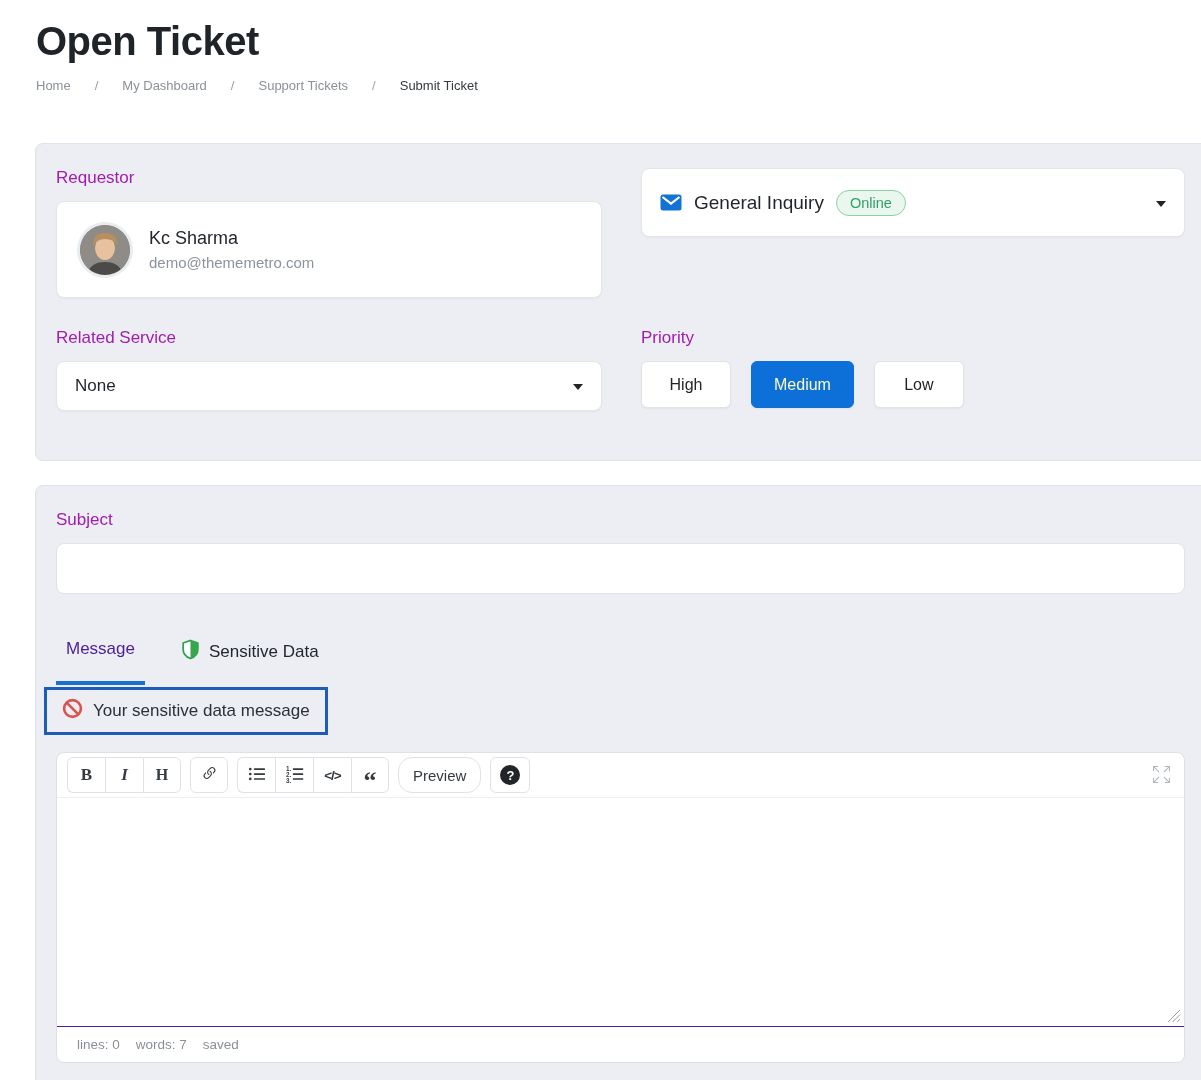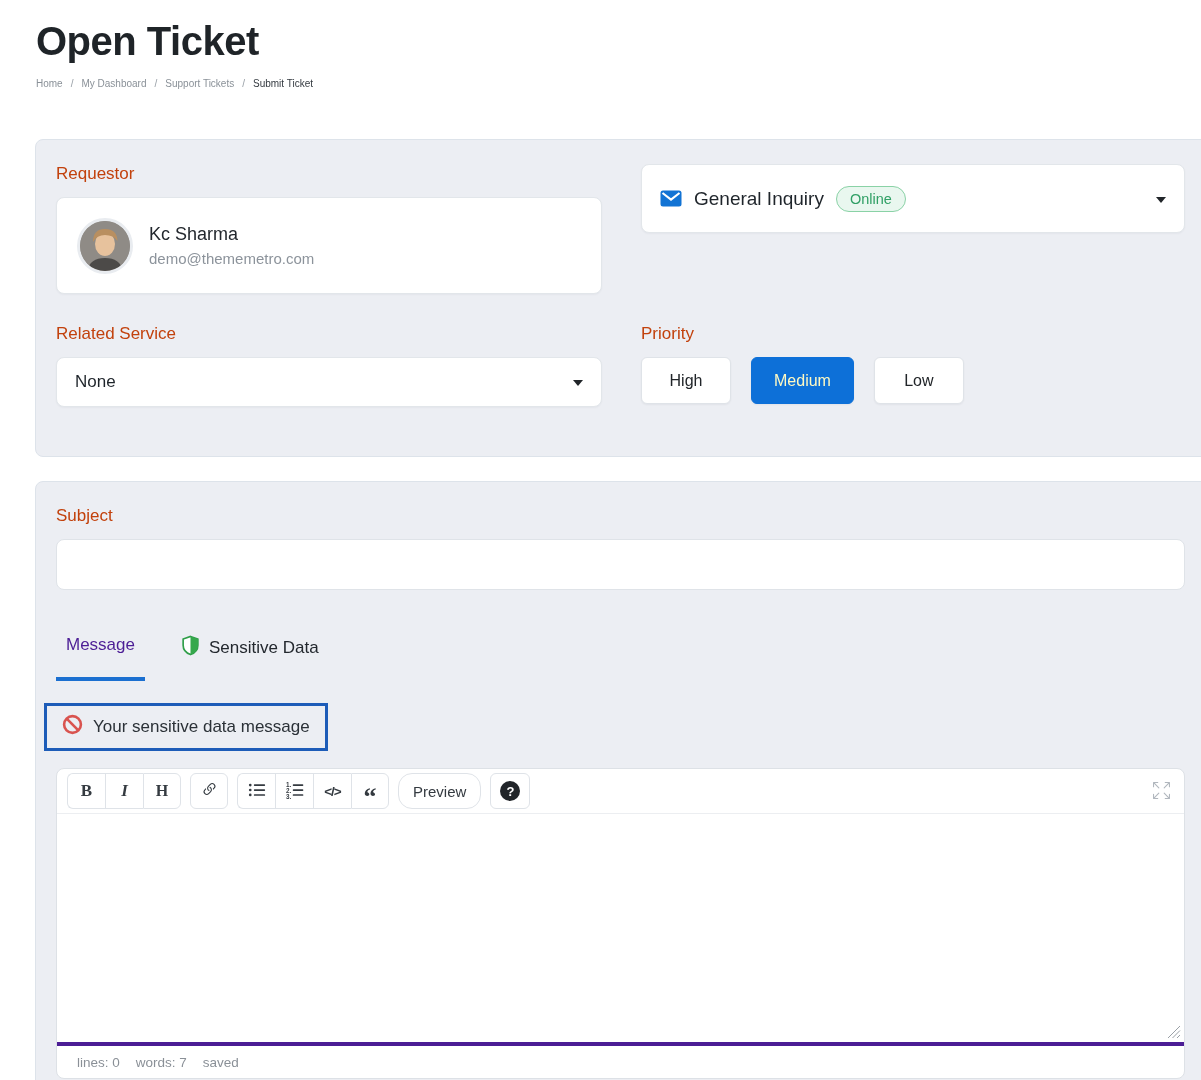--- a/index.html
+++ b/index.html
@@ -2,34 +2,34 @@
 <html><head>
 <meta charset="utf-8">
 <style>
   * { box-sizing: border-box; margin: 0; padding: 0; }
   html,body { width:1201px; height:1080px; overflow:hidden; background:#fff;
     font-family:"Liberation Sans","DejaVu Sans",sans-serif; color:#212529; }
 
   
   .page-header { padding:16px 0 0 36px; }
   .page-title { font-size:40px; font-weight:800; letter-spacing:-0.5px; line-height:50px; color:#1f2428; }
-  .breadcrumb { margin-top:12px; display:flex; align-items:center; gap:8px; font-size:10px; color:#8a9198; }
+  .breadcrumb { margin-top:12px; display:flex; align-items:center; gap:24px; font-size:13px; color:#8a9198; }
   .crumb { color:#8a9198; cursor:pointer; }
   .crumb.active { color:#343a40; }
   .sep { color:#9aa1a8; }
 
   
   .panel { background:#eceef3; border:1px solid #dde3ea; border-radius:8px;
            margin-left:35px; width:1200px; padding:24px 0 0 20px; }
   .panel-1 { margin-top:50px; height:318px; }
   .panel-2 { margin-top:24px; height:620px; }
 
   .grid { display:grid; grid-template-columns:546px 544px; column-gap:39px; }
   .row-2 { margin-top:30px; }
-  .flabel { font-size:17px; color:#c2410c; margin-bottom:13px; }
+  .flabel { font-size:17px; color:#a21caf; margin-bottom:13px; }
 
   
   .requestor-card { background:#fff; border:1px solid #e2e6ea; border-radius:8px; height:97px;
     display:flex; align-items:center; padding-left:20px; box-shadow:0 1px 2px rgba(16,24,40,.04); }
   .avatar { width:56px; height:56px; border-radius:50%; border:3px solid #e9ecf0; overflow:hidden; flex:0 0 auto; background:#8f8b86; }
   .avatar svg { display:block; }
   .who { margin-left:16px; }
   .who-name { font-size:18px; color:#23282e; margin-bottom:5px; }
   .who-email { font-size:15px; color:#8c939b; }
 
@@ -58,21 +58,21 @@
   .subject-input { width:1129px; height:51px; background:#fff; border:1px solid #dfe3e8; border-radius:8px;
     padding:0 14px; font-size:17px; font-family:inherit; color:#212529; outline:none; display:block; }
 
   
   .tabs { margin-top:45px; display:flex; align-items:flex-start; }
   .tab { font-size:17px; padding:0 10px 22px; cursor:pointer; display:flex; align-items:center; gap:9px; }
   .tab.active { color:#4c1d95; border-bottom:4px solid #1b6fd0; }
   .tab-sd { margin-left:26px; color:#23282e; }
 
   
-  .sensitive-box { margin-top:20px; margin-left:-12px; display:inline-flex; align-items:center; gap:10px;
+  .sensitive-box { margin-top:0; margin-left:-12px; display:inline-flex; align-items:center; gap:10px;
     border:3px solid #1d5cb8; padding:8px 15px; font-size:17px; color:#2b3137; cursor:pointer; background:transparent; }
 
   
   .editor { margin-top:17px; width:1129px; background:#fff; border:1px solid #dde1e6; border-radius:8px; }
   .toolbar { height:44px; display:flex; align-items:center; padding-left:10px; position:relative; }
   .tgroup { display:inline-flex; margin-right:9px; }
   .tbtn { height:36px; min-width:38px; padding:0 9px; background:#fff; border:1px solid #dfe3e8;
     display:inline-flex; align-items:center; justify-content:center; font-size:15px; color:#343a40;
     border-radius:14px; cursor:pointer; font-family:inherit; }
   .tgroup .tbtn { border-radius:0; border-right-width:0; }
@@ -82,21 +82,21 @@
   .g-italic { font-family:"Liberation Serif","DejaVu Serif",serif; font-style:italic; font-weight:700; font-size:17px; }
   .g-head { font-family:"Liberation Serif","DejaVu Serif",serif; font-weight:700; font-size:16px; }
   .g-code { font-weight:700; font-size:13.5px; letter-spacing:-1px; }
   .g-quote { font-family:"Liberation Serif","DejaVu Serif",serif; font-weight:700; font-size:26px; line-height:10px; padding-top:12px; }
   .preview-btn { padding:0 14px; }
   .qcircle { width:20px; height:20px; border-radius:50%; background:#212529; color:#fff; font-size:13px;
     font-weight:700; display:flex; align-items:center; justify-content:center; }
   .expand { position:absolute; right:14px; top:13px; cursor:pointer; display:flex; }
   .edit-area { height:229px; border-top:1px solid #eceef1; position:relative; cursor:text; }
   .grip { position:absolute; right:3px; bottom:3px; cursor:nwse-resize; display:flex; }
-  .statusbar { height:36px; border-top:4px solid #4c1d95; display:flex; align-items:center; gap:16px;
+  .statusbar { height:36px; border-top:1px solid #4c1d95; display:flex; align-items:center; gap:16px;
     padding-left:20px; font-size:13.5px; color:#8a9097; }
 </style>
 </head>
 <body>
 
 <div class="page-header">
   <h1 class="page-title">Open Ticket</h1>
   <div class="breadcrumb">
     <span class="crumb">Home</span>
     <span class="sep">/</span>

